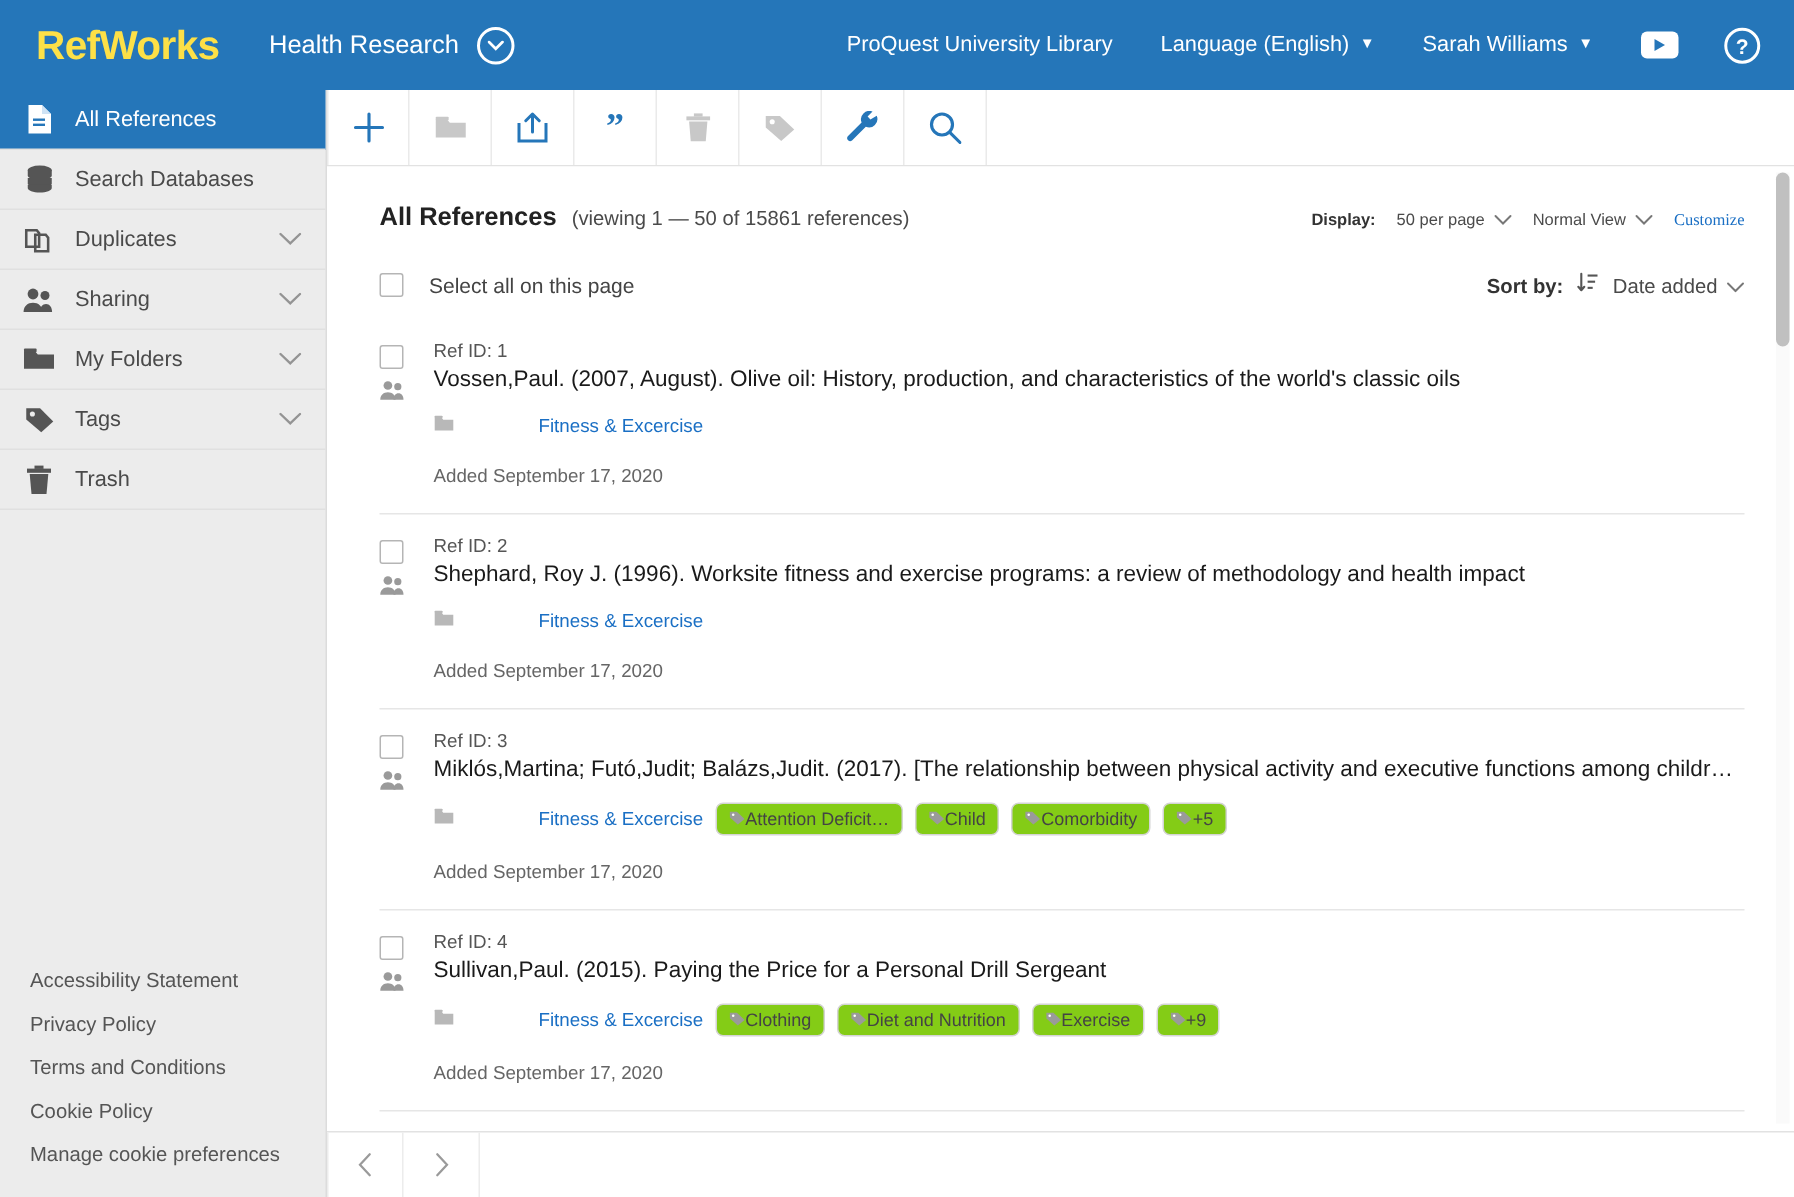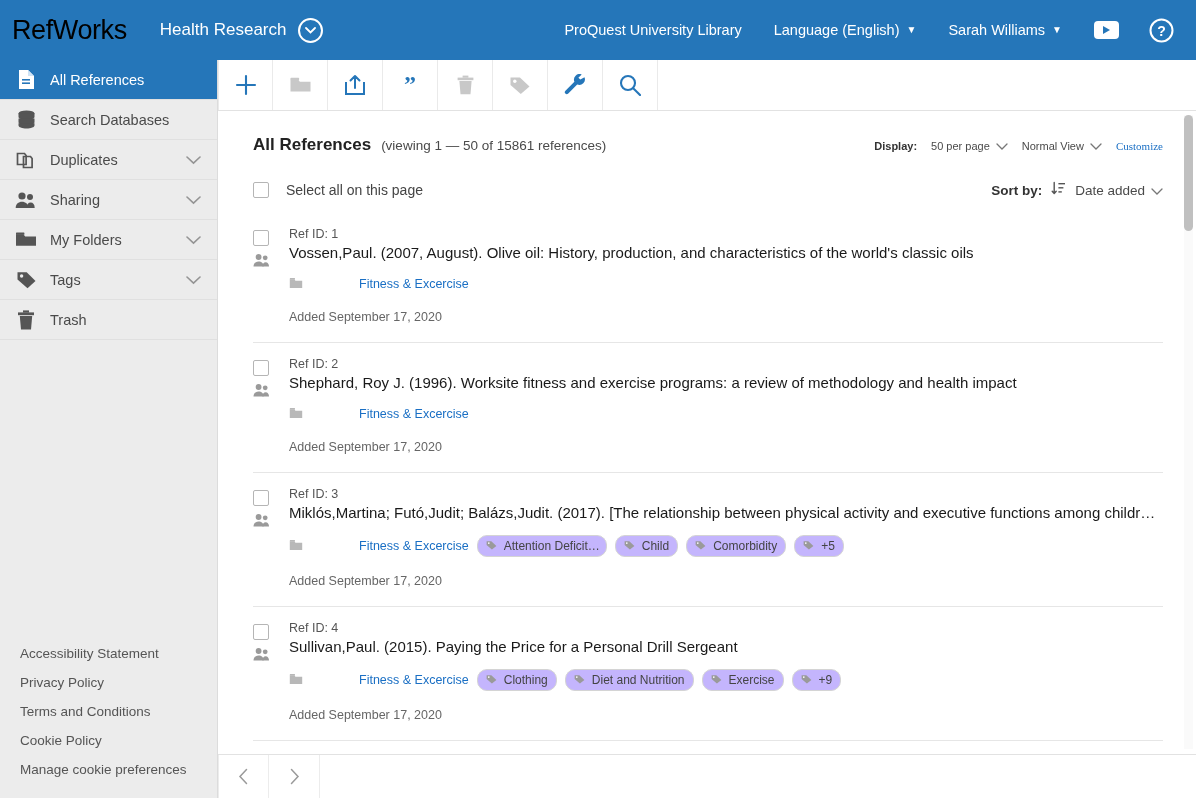--- a/index.html
+++ b/index.html
@@ -9,22 +9,22 @@
     background: #fff; overflow: hidden;
   }
   .app { position: relative; width: 1196px; height: 798px; display: flex; flex-direction: column; }
 
   
   .header {
     height: 60px; background: #2576b9; flex: 0 0 60px;
     display: flex; align-items: center; color: #fff;
   }
   .logo {
-    margin-left: 12px; font-size: 27px; font-weight: normal;
-    letter-spacing: -0.4px; color: #000000;
+    margin-left: 24px; font-size: 27px; font-weight: bold;
+    letter-spacing: -0.4px; color: #fde047;
   }
   .project {
     margin-left: 33px; display: flex; align-items: center; gap: 12px;
     font-size: 17px; color: #fff;
   }
   .circle-chev {
     width: 25px; height: 25px; border: 2px solid #fff; border-radius: 50%;
     display: flex; align-items: center; justify-content: center;
   }
   .circle-chev svg { display: block; }
@@ -121,22 +121,22 @@
   .ref-main { flex: 1; min-width: 0; }
   .ref-id { font-size: 12.5px; color: #555; margin-bottom: 3px; }
   .ref-title {
     font-size: 15px; color: #1a1a1a; white-space: nowrap;
     overflow: hidden; text-overflow: ellipsis;
   }
   .ref-meta { display: flex; align-items: center; gap: 8px; margin-top: 14px; flex-wrap: wrap; }
   .folder-chip { display: flex; align-items: center; gap: 8px; }
   .folder-name { font-size: 12.5px; color: #1a6fc4; cursor: pointer; margin-left: 48px; }
   .tag-chip {
-    display: flex; align-items: center; gap: 7px;
-    border: 1px solid #d4d4d4; border-radius: 10px; background: #c4b5fd;
+    display: flex; align-items: center; gap: 0;
+    border: 1px solid #d4d4d4; border-radius: 5px; background: #84cc16;
     padding: 3px 8px; font-size: 12px; color: #444; cursor: pointer;
     max-width: 130px; white-space: nowrap; overflow: hidden;
   }
   .ref-added { font-size: 12.5px; color: #666; margin-top: 17px; }
 
   
   .pager {
     height: 44px; flex: 0 0 44px; display: flex; align-items: stretch;
     border-top: 1px solid #e2e2e2; background: #fff;
   }

